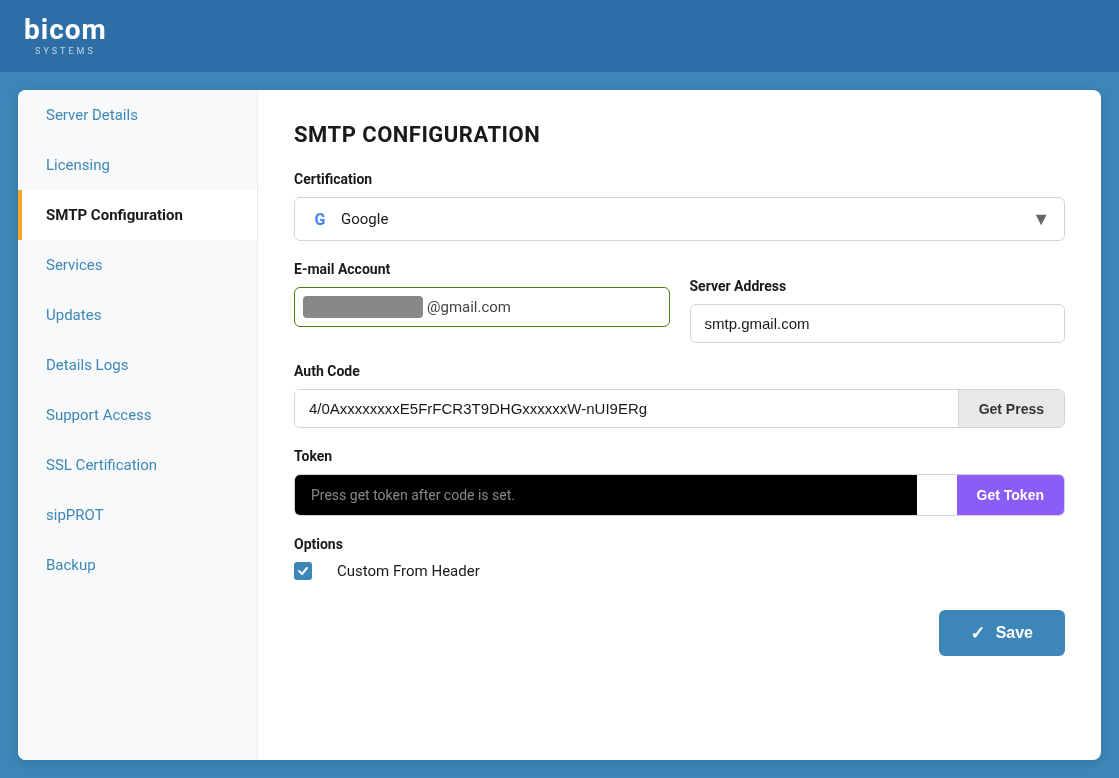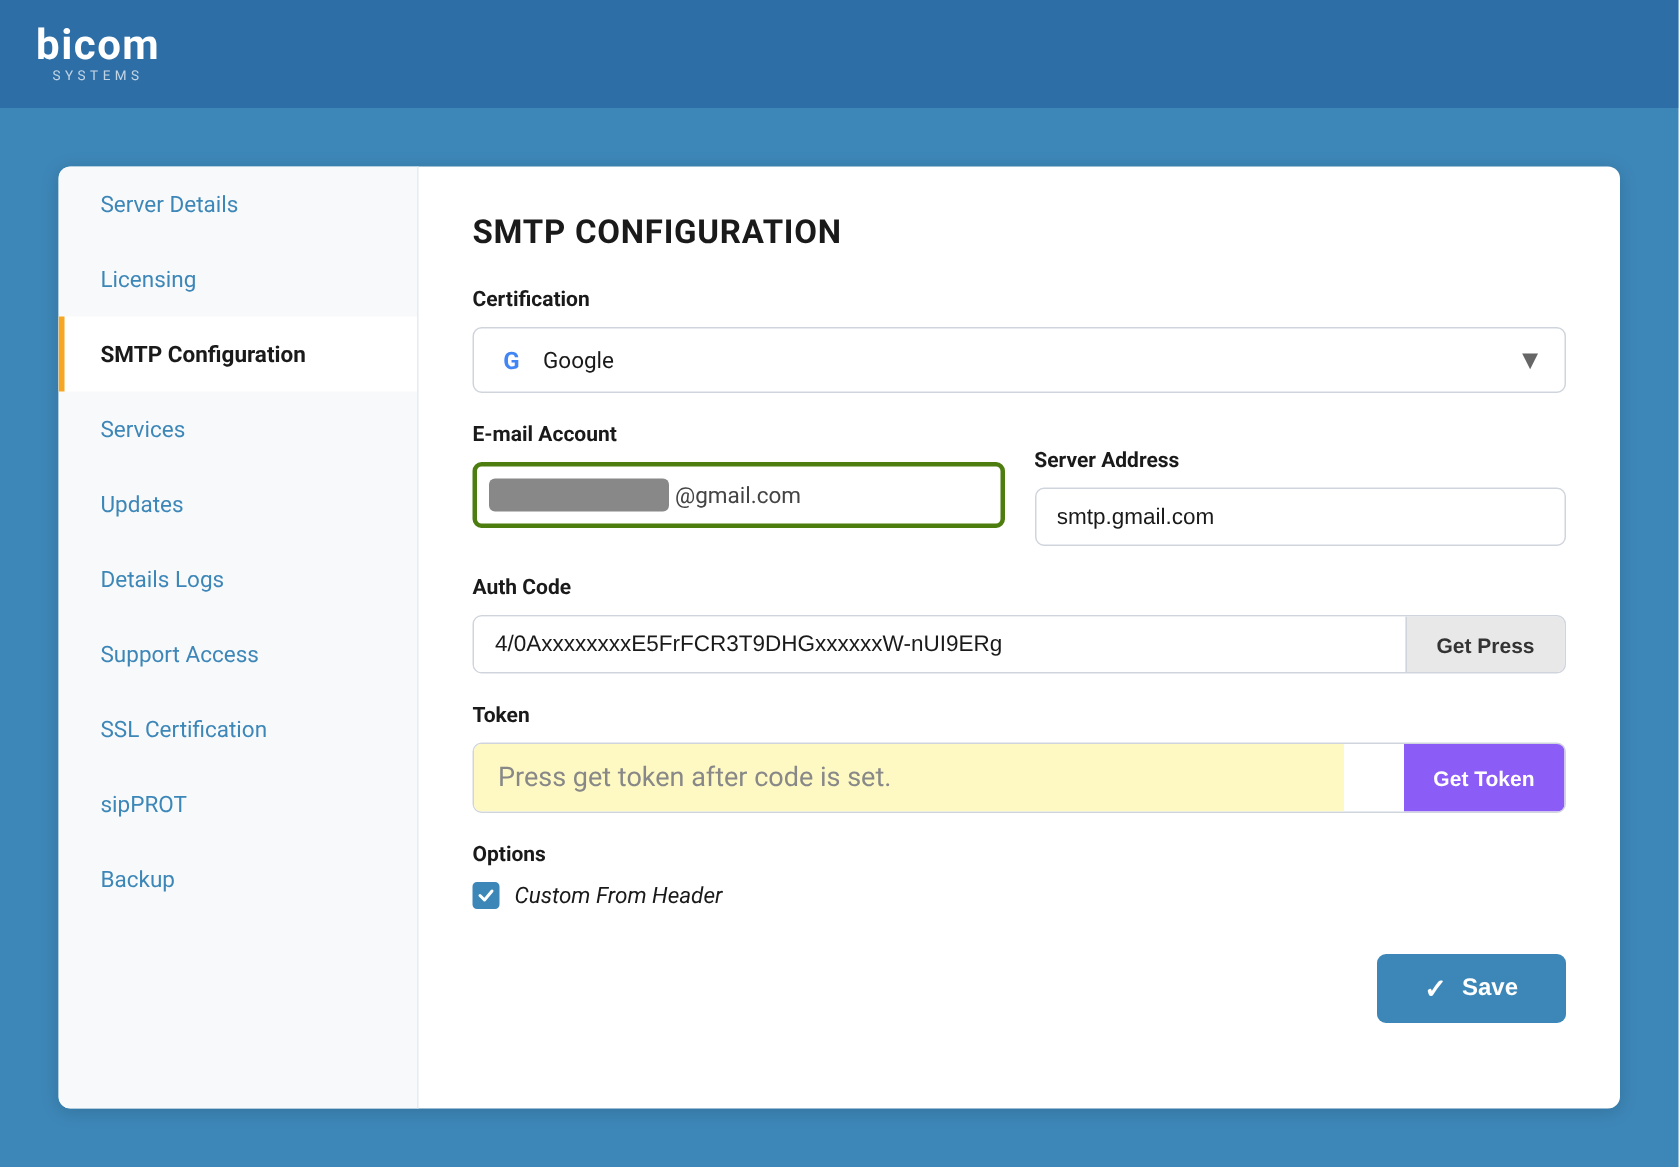--- a/index.html
+++ b/index.html
@@ -34,21 +34,21 @@
     .logo-systems {
       font-size: 9px;
       color: rgba(255,255,255,0.7);
       letter-spacing: 3px;
       text-transform: uppercase;
       margin-top: 2px;
     }
     .main-container {
       display: flex;
       flex: 1;
-      padding: 39px;
+      padding: 18px;
       gap: 0;
       justify-content: flex-end;
     }
     .card {
       background: white;
       border-radius: 8px;
       display: flex;
       flex: 1;
       overflow: hidden;
       box-shadow: 0 2px 12px rgba(0,0,0,0.15);
@@ -140,21 +140,21 @@
       display: flex;
       gap: 20px;
       margin-bottom: 16px;
     }
     .field-group {
       flex: 1;
     }
     .input-row {
       display: flex;
       align-items: center;
-      border: 3px solid #4d7c0f;
+      border: 1px solid #4d7c0f;
       border-radius: 6px;
       overflow: hidden;
       background: white;
     }
     .input-masked {
       width: 120px;
       height: 22px;
       background: #888;
       border-radius: 4px;
       margin-left: 8px;
@@ -202,43 +202,42 @@
     .token-row {
       display: flex;
       border: 1px solid #d0d5dd;
       border-radius: 6px;
       overflow: hidden;
       margin-bottom: 20px;
     }
     .token-placeholder {
       flex: 1;
       padding: 12px 16px;
-      background: #fef9c3;
+      background: #000000;
       color: #888;
-      font-size: 18px;
+      font-size: 14px;
       display: flex;
       align-items: center;
     }
     .btn-primary-dark {
       padding: 10px 20px;
       background: #8b5cf6;
       border: none;
       font-size: 14px;
       font-weight: 600;
       color: white;
       cursor: pointer;
       white-space: nowrap;
       margin-left: 40px;
     }
     .checkbox-row {
       display: flex;
       align-items: center;
-      gap: 10px;
+      gap: 25px;
       margin-top: 6px;
-      font-style: italic;
     }
     .checkbox-custom {
       width: 18px;
       height: 18px;
       border: 2px solid #3d87b8;
       border-radius: 3px;
       background: #3d87b8;
       display: flex;
       align-items: center;
       justify-content: center;

